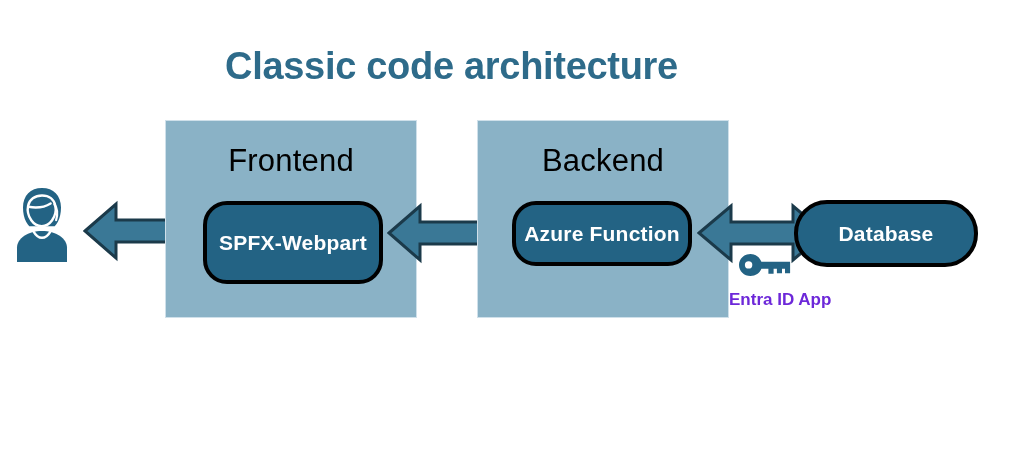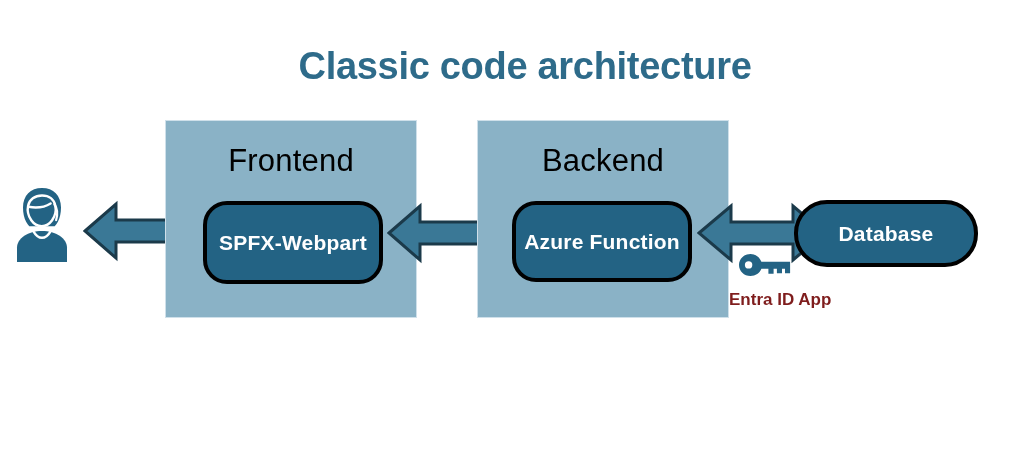--- a/index.html
+++ b/index.html
@@ -24,21 +24,20 @@
   .title {
     position: absolute;
     left: 225px;
     top: 45px;
     width: 600px;
     font-size: 38px;
     font-weight: bold;
     letter-spacing: -0.3px;
     color: #2e6b8a;
     white-space: nowrap;
-    text-align: center;
   }
 
   
   .zone {
     position: absolute;
     background: #8ab2c6;
     border: 1px solid #cfe0ea;
   }
   .zone-frontend { left: 165px; top: 120px; width: 250px; height: 196px; }
   .zone-backend  { left: 477px; top: 120px; width: 250px; height: 196px; }
@@ -65,21 +64,21 @@
     display: flex;
     align-items: center;
     justify-content: center;
     color: #ffffff;
     font-size: 21px;
     font-weight: bold;
     letter-spacing: 0.2px;
     white-space: nowrap;
   }
   .node-spfx     { left: 203px; top: 201px; width: 180px; height: 83px; border-radius: 24px; }
-  .node-function { left: 512px; top: 201px; width: 180px; height: 81px; border-radius: 24px; }
+  .node-function { left: 512px; top: 201px; width: 180px; height: 65px; border-radius: 24px; }
   .node-database { left: 794px; top: 200px; width: 184px; height: 67px; border-radius: 33px; }
 
   
   .arrow {
     position: absolute;
     height: 62px;
   }
   .arrow svg { display: block; width: 100%; height: 100%; }
   .arrow-user-front  { left: 83px;  top: 200px; width: 126px; }
   .arrow-front-back  { left: 387px; top: 202px; width: 126px; }
@@ -103,21 +102,21 @@
     width: 60px;
     height: 34px;
   }
   .key-icon svg { display: block; width: 100%; height: 100%; }
 
   .key-caption {
     position: absolute;
     left: 729px;
     top: 289px;
     width: 220px;
-    color: #7f1d1d;
+    color: #6d28d9;
     font-size: 17px;
     font-weight: bold;
     line-height: 22px;
   }
   .key-caption span { display: block; }
 </style>
 </head>
 <body>
 
 <div id="canvas">

